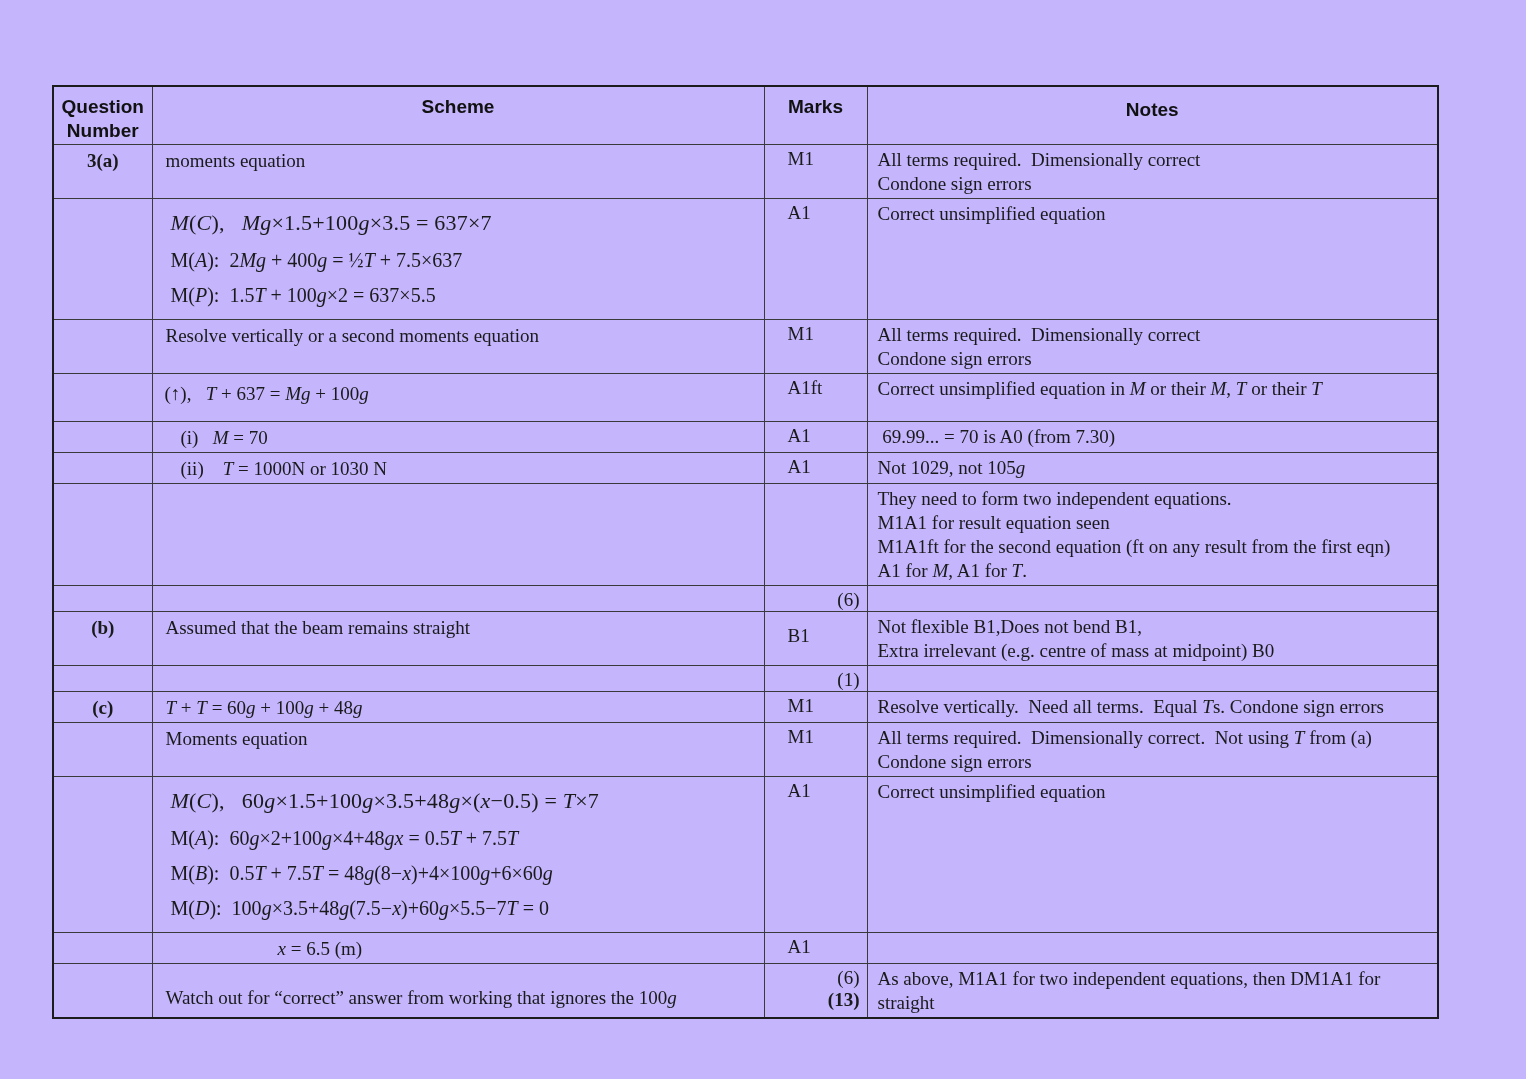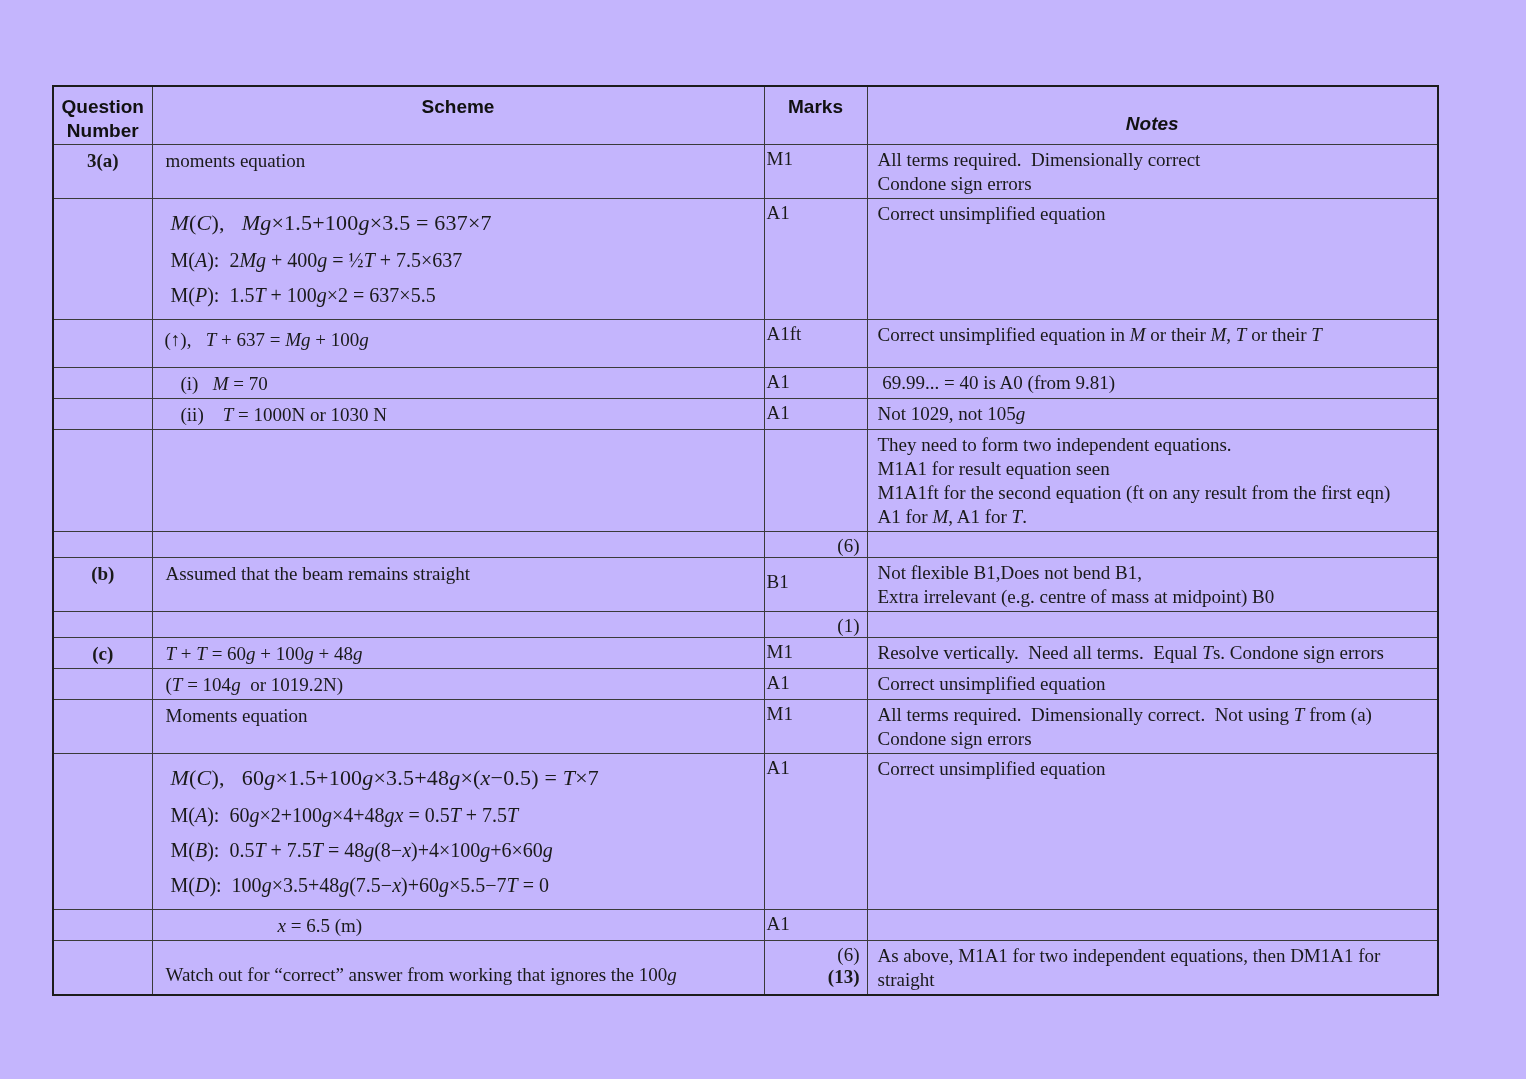--- a/index.html
+++ b/index.html
@@ -7,26 +7,26 @@
        font-family:"Liberation Serif",serif;color:#1a1a1a;}
   .sheet{position:absolute;inset:0;background:#c4b5fd;}
 
   table.ms{position:absolute;left:52px;top:85px;width:1385px;
            border-collapse:collapse;table-layout:fixed;
            border:2.5px solid #1c1c1c;}
   .ms th,.ms td{border:1.5px solid #3a3a3a;vertical-align:top;overflow:hidden;}
 
   .ms th{font-family:"Liberation Sans",sans-serif;font-weight:700;font-size:19px;
          text-align:center;vertical-align:top;padding-top:8px;line-height:24px;color:#111;}
-  th.notes-h{padding-top:25px;font-style:italic;}
+  th.notes-h{padding-top:11px;}
 
   td.qn{font-weight:700;font-size:19px;text-align:center;padding-top:5px;}
   td.sch{font-size:19px;padding:4px 8px 2px 13px;line-height:24px;margin-top:40px;}
   td.nt{font-size:19px;padding:3px 8px 2px 10px;line-height:24px;}
-  td.mk{font-size:19px;padding:3px 6px 0 2px;}
+  td.mk{font-size:19px;padding:3px 6px 0 23px;}
   td.mk.r{text-align:right;padding-right:7px;}
   td.mk.mid{vertical-align:middle;padding-top:0;padding-bottom:6px;}
 
   .line{white-space:pre-wrap;}
   .math{font-size:20px;}
   .eqline{white-space:pre-wrap;line-height:27px;margin:2px 0 8px;}
   .eq-big{font-size:22px;line-height:30px;letter-spacing:.2px;margin:3px 0 9px;}
   td.sch.eqs{padding-left:18px;padding-top:6px;}
   td.sch.ind-a{padding-left:12px;padding-top:8px;}
   td.sch.ind-b{padding-left:28px;}
@@ -74,40 +74,51 @@
         <div class="eqline eq-big"><i>M</i>(<i>C</i>),   <i>Mg</i>×1.5+100<i>g</i>×3.5 = 637×7</div>
         <div class="eqline math">M(<i>A</i>):  2<i>Mg</i> + 400<i>g</i> = ½<i>T</i> + 7.5×637</div>
         <div class="eqline math">M(<i>P</i>):  1.5<i>T</i> + 100<i>g</i>×2 = 637×5.5</div>
       </td>
       <td class="mk">A1</td>
       <td class="nt">
         <div class="line">Correct unsimplified equation</div>
       </td>
     </tr>
 
+    <tr style="height:47px">
+      <td class="qn"></td>
+      <td class="sch">
+            <div class="line">Resolve vertically or a second moments equation</div>
+          </td>
+      <td class="mk">M1</td>
+      <td class="nt">
+        <div class="line">All terms required.  Dimensionally correct</div>
+        <div class="line">Condone sign errors</div>
+      </td>
+    </tr>
 
     <tr style="height:48px">
       <td class="qn"></td>
       <td class="sch ind-a math">
             <div class="line">(↑),   <i>T</i> + 637 = <i>Mg</i> + 100<i>g</i></div>
           </td>
       <td class="mk">A1ft</td>
       <td class="nt">
         <div class="line">Correct unsimplified equation in <i>M</i> or their <i>M</i>, <i>T</i> or their <i>T</i></div>
       </td>
     </tr>
 
     <tr style="height:28px">
       <td class="qn"></td>
       <td class="sch ind-b math">
             <div class="line">(i)   <i>M</i> = 70</div>
           </td>
       <td class="mk">A1</td>
       <td class="nt">
-        <div class="line"> 69.99... = 40 is A0 (from 9.81)</div>
+        <div class="line"> 69.99... = 70 is A0 (from 7.30)</div>
       </td>
     </tr>
 
     <tr style="height:29px">
       <td class="qn"></td>
       <td class="sch ind-b math">
             <div class="line">(ii)    <i>T</i> = 1000N or 1030 N</div>
           </td>
       <td class="mk">A1</td>
       <td class="nt">
@@ -157,30 +168,20 @@
       <td class="qn">(c)</td>
       <td class="sch math">
             <div class="line"><i>T</i> + <i>T</i> = 60<i>g</i> + 100<i>g</i> + 48<i>g</i></div>
           </td>
       <td class="mk">M1</td>
       <td class="nt">
         <div class="line">Resolve vertically.  Need all terms.  Equal <i>T</i>s. Condone sign errors</div>
       </td>
     </tr>
 
-    <tr style="height:28px">
-      <td class="qn"></td>
-      <td class="sch math">
-            <div class="line">(<i>T</i> = 104<i>g</i>  or 1019.2N)</div>
-          </td>
-      <td class="mk">A1</td>
-      <td class="nt">
-        <div class="line">Correct unsimplified equation</div>
-      </td>
-    </tr>
 
     <tr style="height:48px">
       <td class="qn"></td>
       <td class="sch">
             <div class="line">Moments equation</div>
           </td>
       <td class="mk">M1</td>
       <td class="nt">
         <div class="line">All terms required.  Dimensionally correct.  Not using <i>T</i> from (a)</div>
         <div class="line">Condone sign errors</div>

